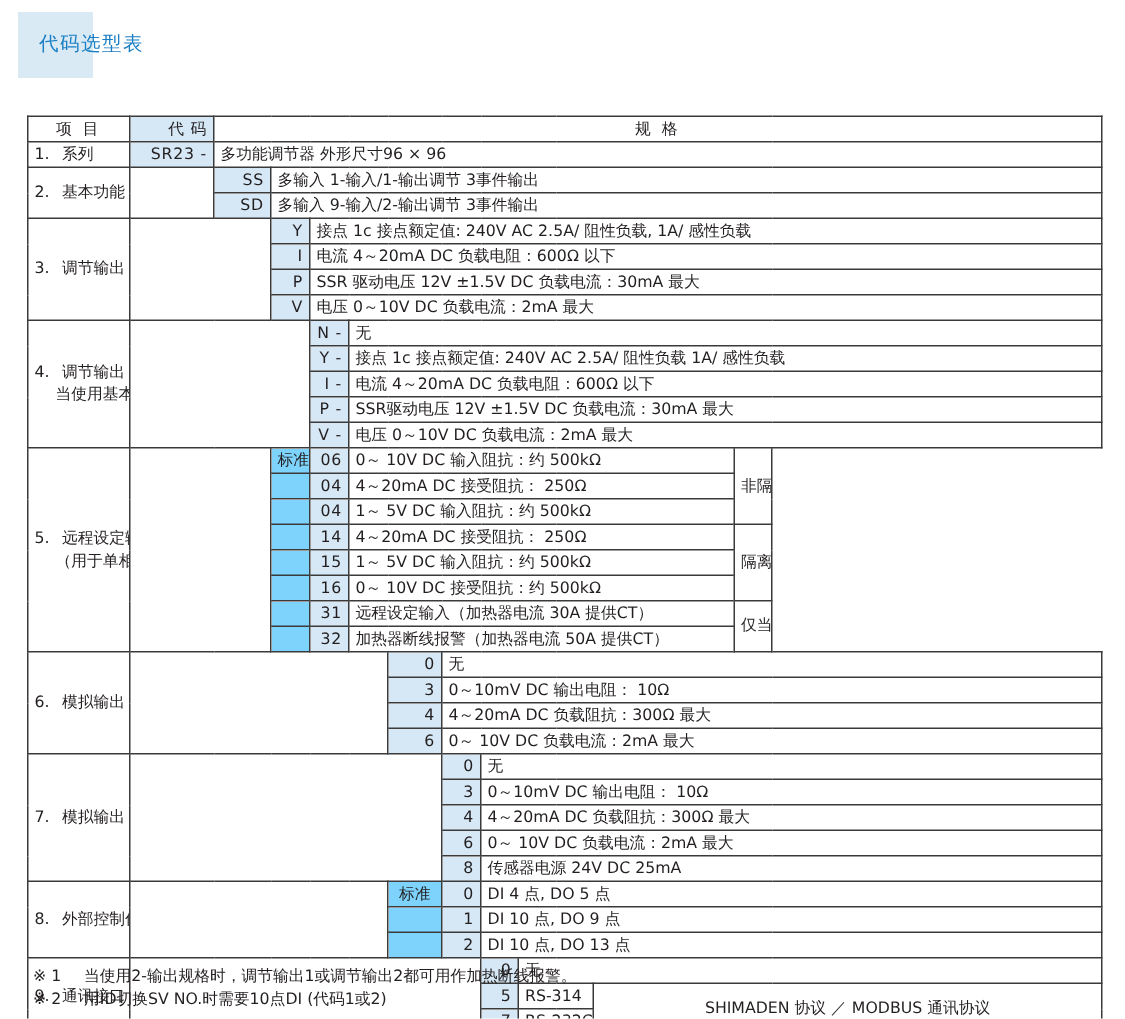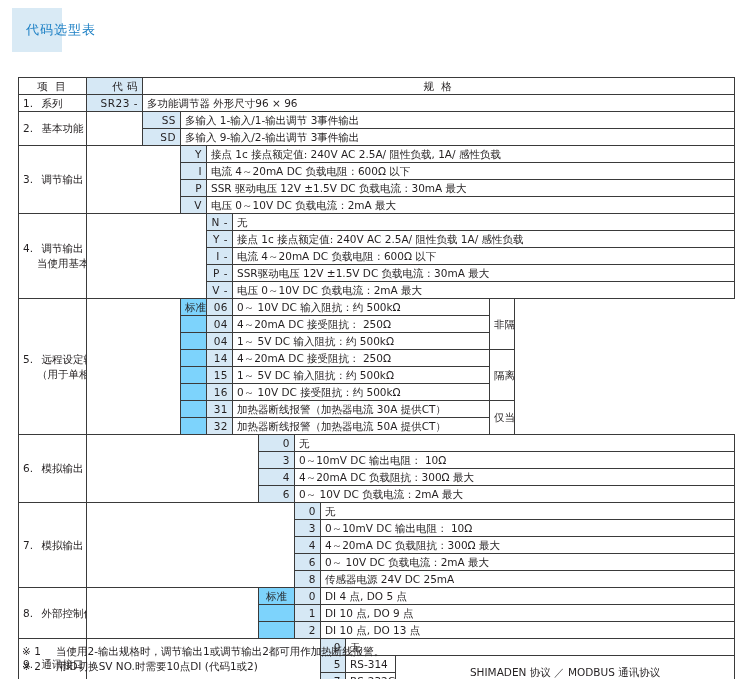--- a/index.html
+++ b/index.html
@@ -196,21 +196,21 @@
         <td class="spec" colspan="8">1～    5V DC    输入阻抗：约 500kΩ</td>
       </tr>
       <tr>
         <td class="std nb-t nb-b"></td>
         <td class="code">16</td>
         <td class="spec" colspan="8">0～   10V DC    接受阻抗：约 500kΩ</td>
       </tr>
       <tr>
         <td class="std nb-t nb-b"></td>
         <td class="code">31</td>
-        <td class="spec" colspan="8">加热器断线报警（加热器电流 30A    提供CT）</td>
+        <td class="spec" colspan="8">远程设定输入（加热器电流 30A    提供CT）</td>
         <td class="note" rowspan="2">仅当调节输出1或2是Y或P时可选</td>
       </tr>
       <tr>
         <td class="std nb-t"></td>
         <td class="code">32</td>
         <td class="spec" colspan="8">加热器断线报警（加热器电流 50A    提供CT）</td>
       </tr>
 
       <tr>
         <td class="item" rowspan="4">

